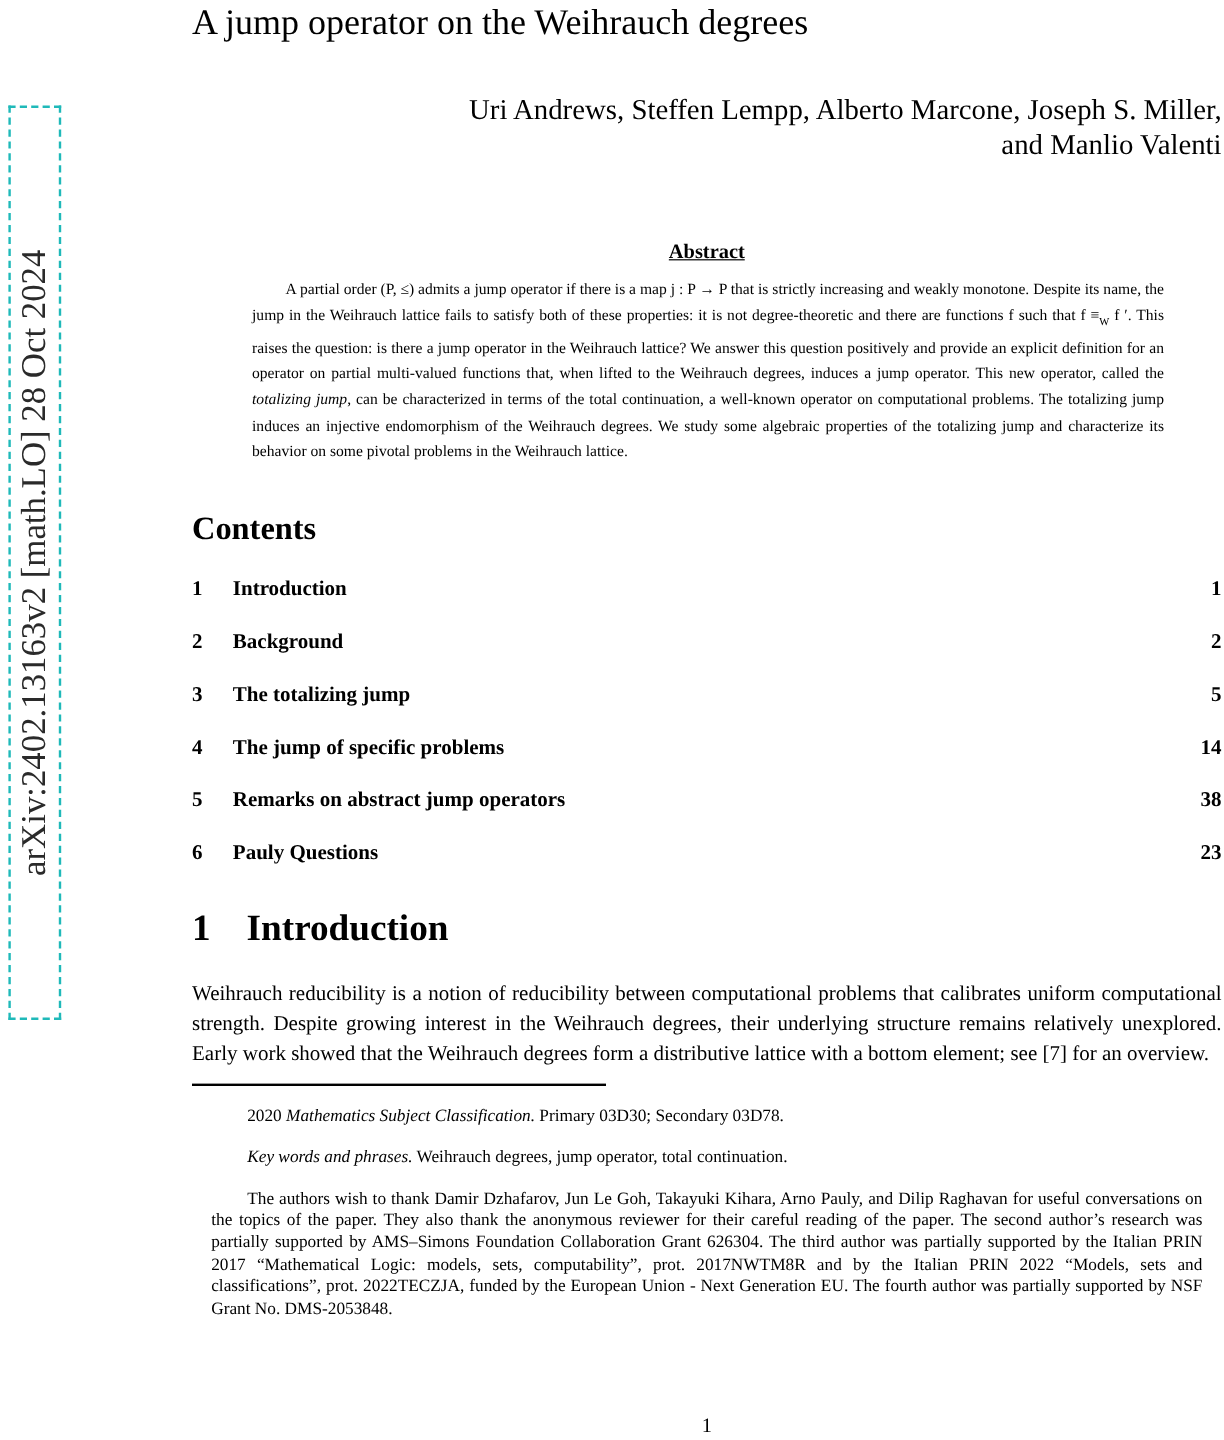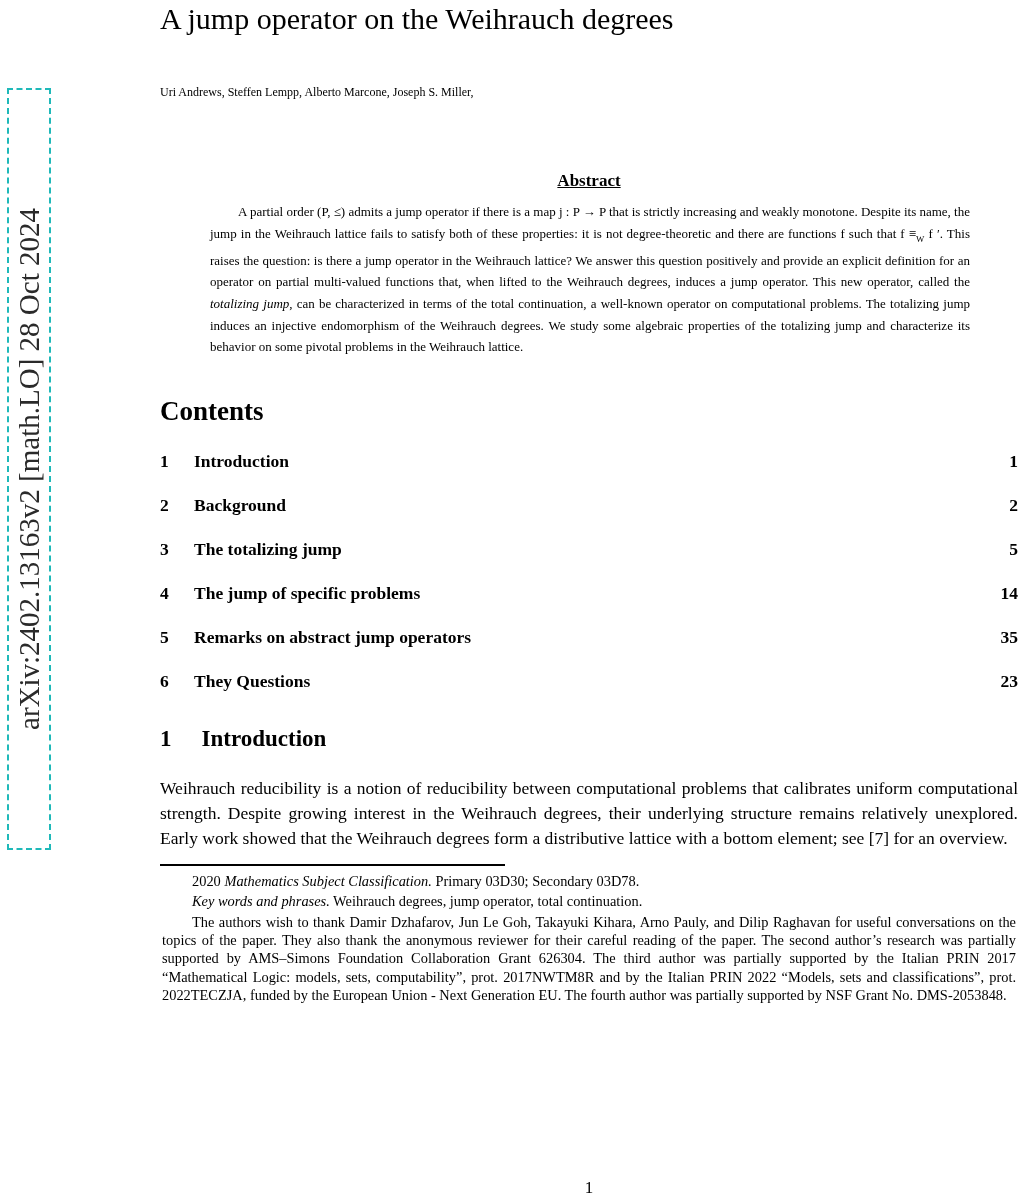--- a/index.html
+++ b/index.html
@@ -34,22 +34,22 @@
     width:858px;
   }
   .paper-title {
     padding-top:2px;
     font-size:30px;
     font-weight:normal;
     margin:0;
   }
   .authors {
     margin-top:42px;
-    text-align:left;
-    font-size:12px;
+    text-align:right;
+    font-size:24px;
     line-height:29px;
   }
   .abstract-heading {
     margin-top:64px;
     text-align:center;
     font-size:17px;
     font-weight:bold;
     text-decoration:underline;
   }
   .abstract-body {
@@ -71,42 +71,42 @@
     display:flex;
     font-weight:bold;
     font-size:17.5px;
     margin-bottom:23px;
   }
   .toc-num { width:34px; }
   .toc-title { flex:1; }
   .toc-page { text-align:right; }
   .section-heading {
     margin-top:34px;
-    font-size:23px;
+    font-size:31px;
     font-weight:bold;
   }
   .section-heading .sec-num { margin-right:30px; }
   .body-paragraph {
     margin-top:24px;
     font-size:17.5px;
     line-height:25px;
     text-align:justify;
   }
   .footnote-rule {
     margin-top:13px;
     width:345px;
     border-top:2px solid #000;
   }
   .footnotes {
     margin-top:6px;
     font-size:14.4px;
     line-height:18.4px;
     text-align:justify;
   }
-  .footnotes p { margin:2px; text-indent:30px; }
+  .footnotes p { margin:16px; text-indent:30px; }
   .footnotes .it { font-style:italic; }
   .page-footer {
     position:absolute;
     left:160px; top:1178px;
     width:858px;
     text-align:center;
     font-size:17px;
   }
 </style>
 </head>
@@ -117,20 +117,21 @@
   <div class="arxiv-stamp">
     <span class="arxiv-stamp-text">arXiv:2402.13163v2  [math.LO]  28 Oct 2024</span>
   </div>
 
   <div class="main">
 
     <h1 class="paper-title">A jump operator on the Weihrauch degrees</h1>
 
     <div class="authors">
       <div>Uri Andrews, Steffen Lempp, Alberto Marcone, Joseph S. Miller,</div>
+      <div>and Manlio Valenti</div>
     </div>
 
     <div class="abstract-heading">Abstract</div>
 
     <div class="abstract-body"><span>A partial order (P, ≤) admits a jump operator if there is a map j : P → P that is strictly increasing and weakly monotone. Despite its name, the jump in the Weihrauch lattice fails to satisfy both of these properties: it is not degree-theoretic and there are functions f such that f ≡</span><span class="subw">W</span><span> f ′. This raises the question: is there a jump operator in the Weihrauch lattice? We answer this question positively and provide an explicit definition for an operator on partial multi-valued functions that, when lifted to the Weihrauch degrees, induces a jump operator. This new operator, called the </span><span class="it">totalizing jump</span><span>, can be characterized in terms of the total continuation, a well-known operator on computational problems. The totalizing jump induces an injective endomorphism of the Weihrauch degrees. We study some algebraic properties of the totalizing jump and characterize its behavior on some pivotal problems in the Weihrauch lattice.</span></div>
 
     <div class="contents-heading">Contents</div>
 
     <div class="toc">
       <div class="toc-row">
@@ -149,25 +150,25 @@
         <span class="toc-page">5</span>
       </div>
       <div class="toc-row">
         <span class="toc-num">4</span>
         <span class="toc-title">The jump of specific problems</span>
         <span class="toc-page">14</span>
       </div>
       <div class="toc-row">
         <span class="toc-num">5</span>
         <span class="toc-title">Remarks on abstract jump operators</span>
-        <span class="toc-page">35</span>
+        <span class="toc-page">38</span>
       </div>
       <div class="toc-row">
         <span class="toc-num">6</span>
-        <span class="toc-title">They Questions</span>
+        <span class="toc-title">Pauly Questions</span>
         <span class="toc-page">23</span>
       </div>
     </div>
 
     <div class="section-heading">
       <span class="sec-num">1</span><span>Introduction</span>
     </div>
 
     <div class="body-paragraph">Weihrauch reducibility is a notion of reducibility between computational problems that calibrates uniform computational strength. Despite growing interest in the Weihrauch degrees, their underlying structure remains relatively unexplored. Early work showed that the Weihrauch degrees form a distributive lattice with a bottom element; see [7] for an overview.</div>
 

